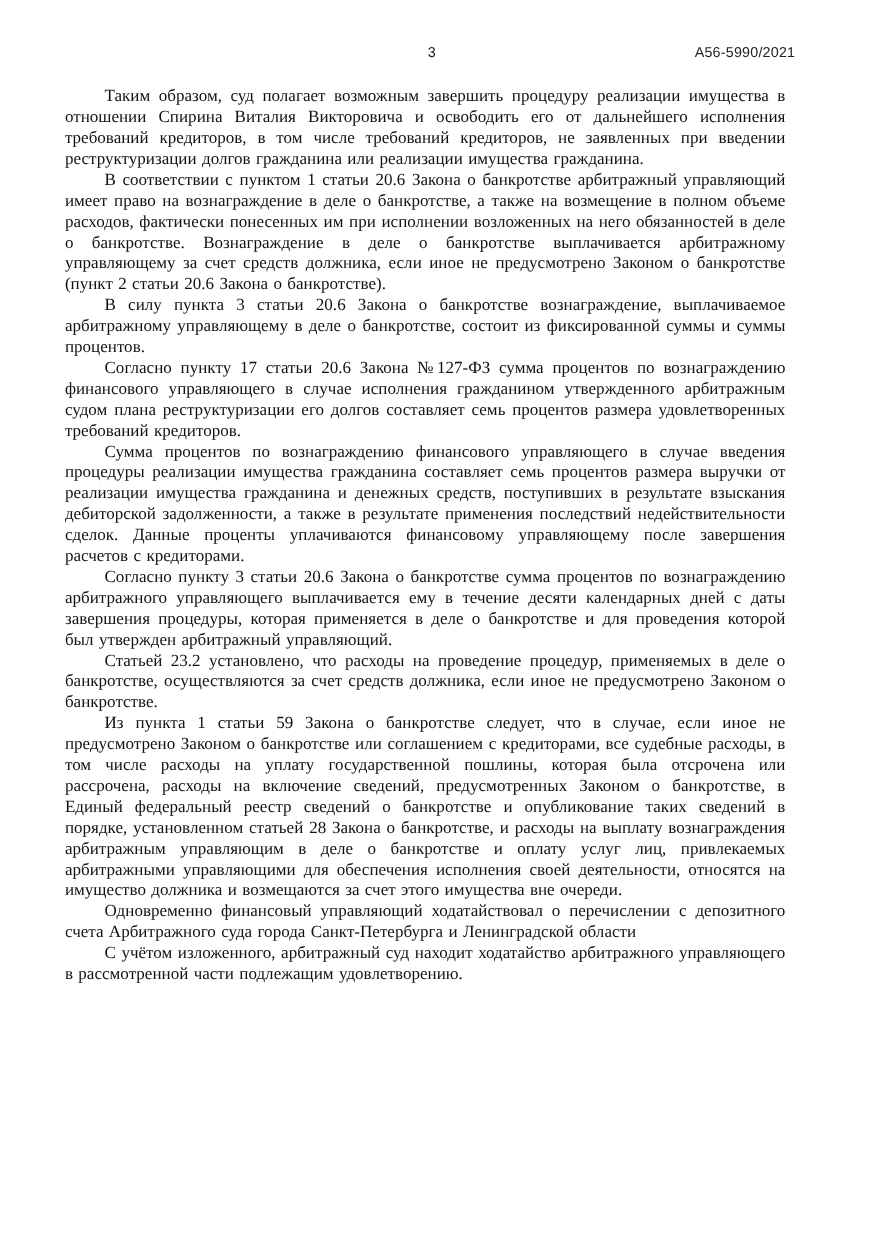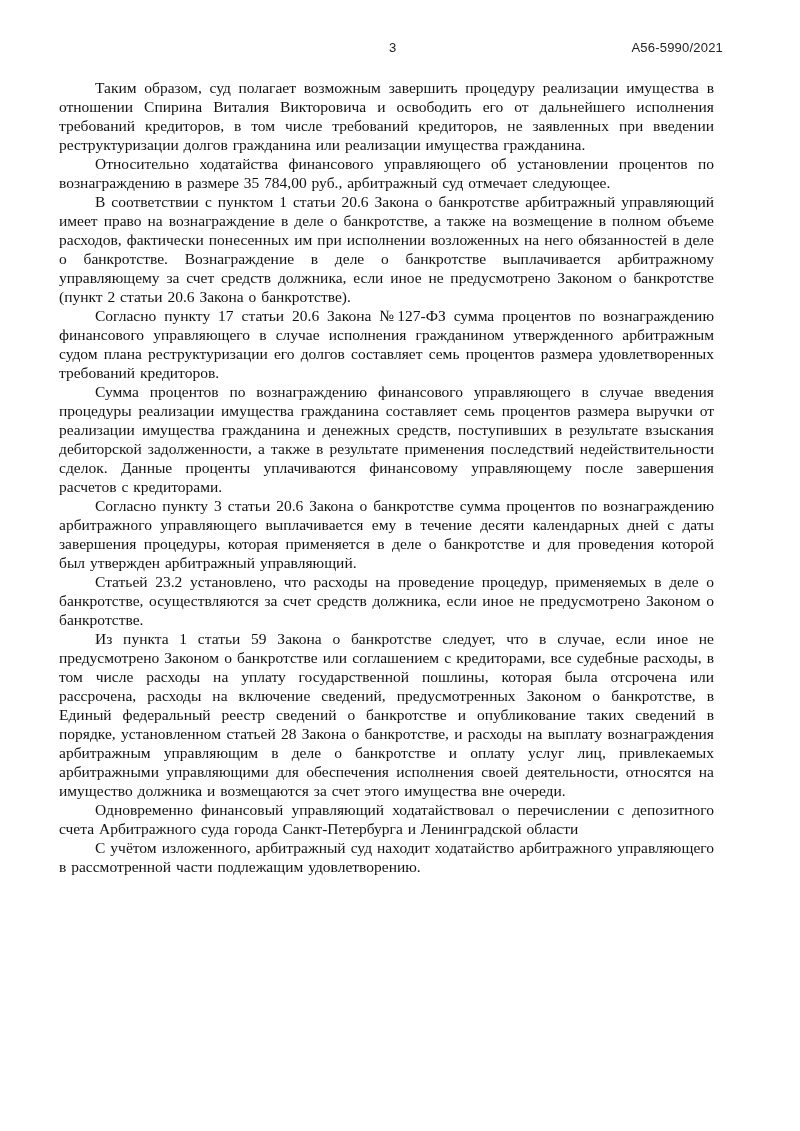--- a/index.html
+++ b/index.html
@@ -59,22 +59,22 @@
 </head>
 <body>
 
 <div class="page">
   <div class="page-header">
     <span class="page-number">3</span>
     <span class="case-number">А56-5990/2021</span>
   </div>
   <div class="document-body">
       <p>Таким образом, суд полагает возможным завершить процедуру реализации имущества в отношении Спирина Виталия Викторовича и освободить его от дальнейшего исполнения требований кредиторов, в том числе требований кредиторов, не заявленных при введении реструктуризации долгов гражданина или реализации имущества гражданина.</p>
-      <p>Относительно ходатайства финансового управляющего об установлении процентов по вознаграждению в размере 35 784,00 руб., арбитражный суд отмечает следующее.</p>
       <p>В соответствии с пунктом 1 статьи 20.6 Закона о банкротстве арбитражный управляющий имеет право на вознаграждение в деле о банкротстве, а также на возмещение в полном объеме расходов, фактически понесенных им при исполнении возложенных на него обязанностей в деле о банкротстве. Вознаграждение в деле о банкротстве выплачивается арбитражному управляющему за счет средств должника, если иное не предусмотрено Законом о банкротстве (пункт 2 статьи 20.6 Закона о банкротстве).</p>
+      <p>В силу пункта 3 статьи 20.6 Закона о банкротстве вознаграждение, выплачиваемое арбитражному управляющему в деле о банкротстве, состоит из фиксированной суммы и суммы процентов.</p>
       <p>Согласно пункту 17 статьи 20.6 Закона №127-ФЗ сумма процентов по вознаграждению финансового управляющего в случае исполнения гражданином утвержденного арбитражным судом плана реструктуризации его долгов составляет семь процентов размера удовлетворенных требований кредиторов.</p>
       <p>Сумма процентов по вознаграждению финансового управляющего в случае введения процедуры реализации имущества гражданина составляет семь процентов размера выручки от реализации имущества гражданина и денежных средств, поступивших в результате взыскания дебиторской задолженности, а также в результате применения последствий недействительности сделок. Данные проценты уплачиваются финансовому управляющему после завершения расчетов с кредиторами.</p>
       <p>Согласно пункту 3 статьи 20.6 Закона о банкротстве сумма процентов по вознаграждению арбитражного управляющего выплачивается ему в течение десяти календарных дней с даты завершения процедуры, которая применяется в деле о банкротстве и для проведения которой был утвержден арбитражный управляющий.</p>
       <p>Статьей 23.2 установлено, что расходы на проведение процедур, применяемых в деле о банкротстве, осуществляются за счет средств должника, если иное не предусмотрено Законом о банкротстве.</p>
       <p>Из пункта 1 статьи 59 Закона о банкротстве следует, что в случае, если иное не предусмотрено Законом о банкротстве или соглашением с кредиторами, все судебные расходы, в том числе расходы на уплату государственной пошлины, которая была отсрочена или рассрочена, расходы на включение сведений, предусмотренных Законом о банкротстве, в Единый федеральный реестр сведений о банкротстве и опубликование таких сведений в порядке, установленном статьей 28 Закона о банкротстве, и расходы на выплату вознаграждения арбитражным управляющим в деле о банкротстве и оплату услуг лиц, привлекаемых арбитражными управляющими для обеспечения исполнения своей деятельности, относятся на имущество должника и возмещаются за счет этого имущества вне очереди.</p>
       <p>Одновременно финансовый управляющий ходатайствовал о перечислении с депозитного счета Арбитражного суда города Санкт-Петербурга и Ленинградской области</p>
       <p>С учётом изложенного, арбитражный суд находит ходатайство арбитражного управляющего в рассмотренной части подлежащим удовлетворению.</p>
     </div>
 </div>
 

